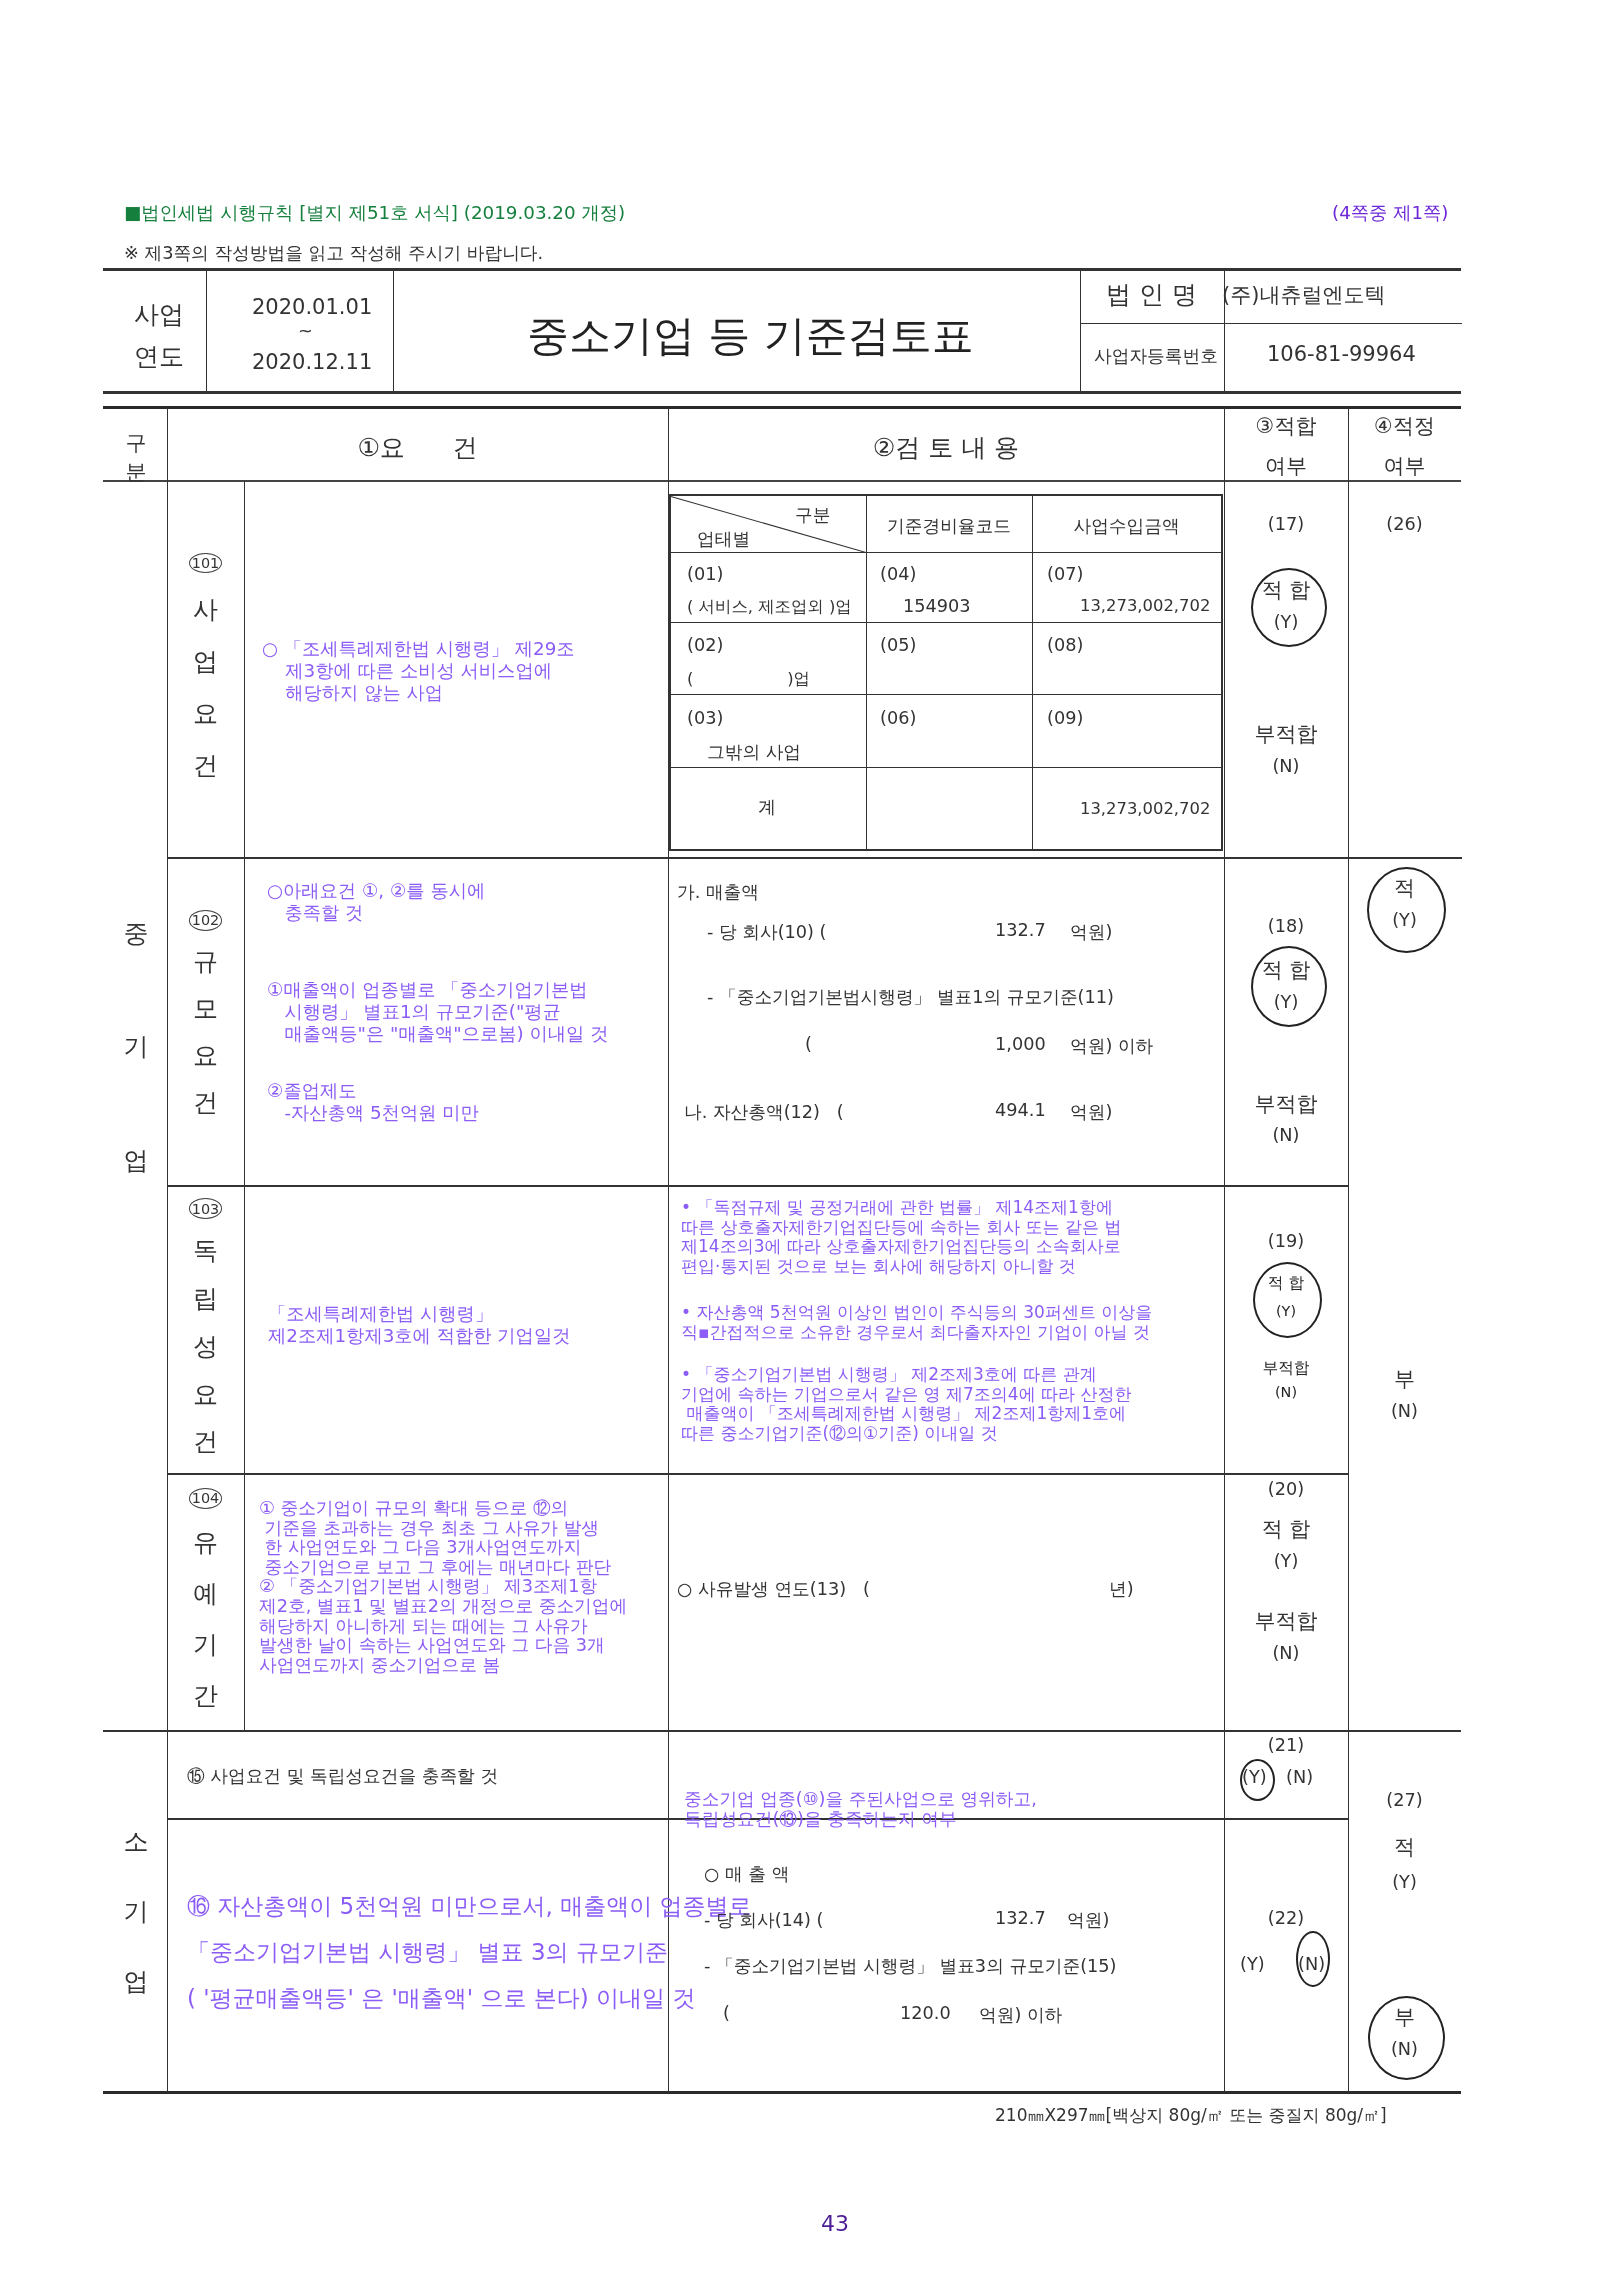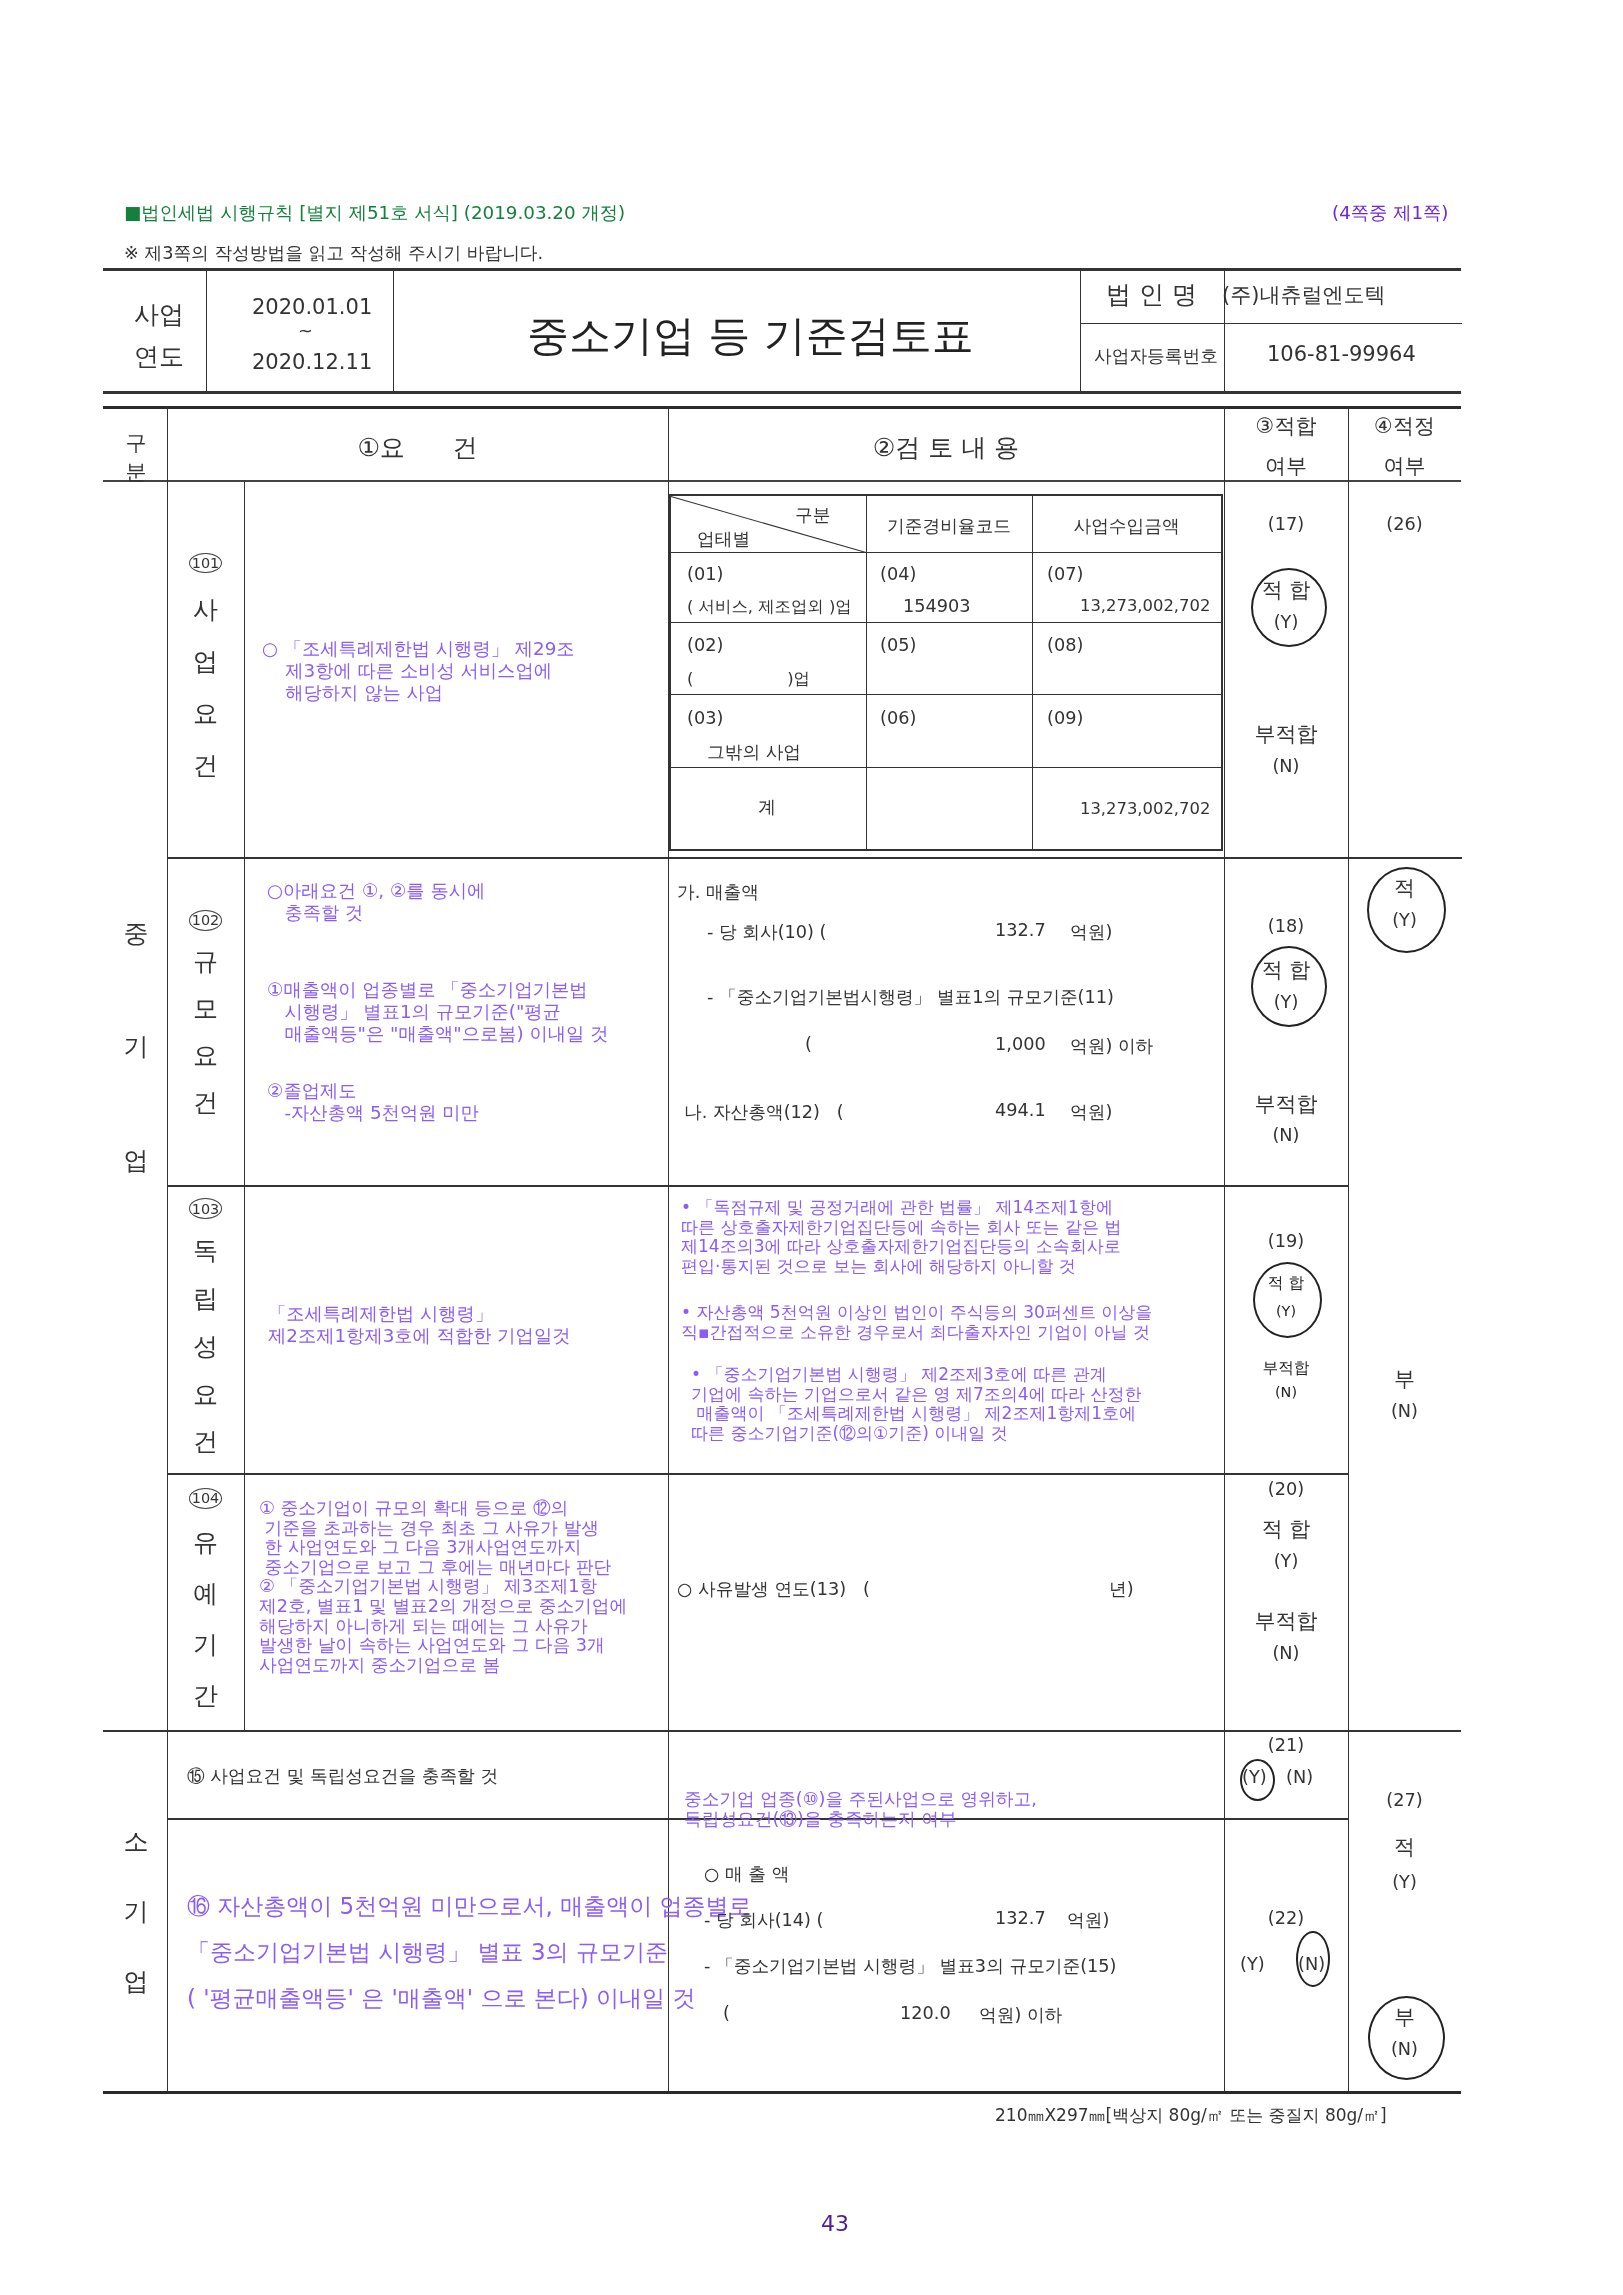--- a/index.html
+++ b/index.html
@@ -181,21 +181,21 @@
   <span>건</span>
 </div>
 <div class="lines" style="left:268px; top:1303px;">「조세특례제한법 시행령」
 제2조제1항제3호에 적합한 기업일것</div>
 <div class="lines" style="left:681px; top:1198px; font-size:17px; line-height:19.6px;">• 「독점규제 및 공정거래에 관한 법률」 제14조제1항에
 따른 상호출자제한기업집단등에 속하는 회사 또는 같은 법
 제14조의3에 따라 상호출자제한기업집단등의 소속회사로
 편입·통지된 것으로 보는 회사에 해당하지 아니할 것</div>
 <div class="lines" style="left:681px; top:1303px; font-size:17px; line-height:19.6px;">• 자산총액 5천억원 이상인 법인이 주식등의 30퍼센트 이상을
 직▪간접적으로 소유한 경우로서 최다출자자인 기업이 아닐 것</div>
-<div class="lines" style="left:681px; top:1365px; font-size:17px; line-height:19.6px;margin-left:10px;">• 「중소기업기본법 시행령」 제2조제3호에 따른 관계
+<div class="lines" style="left:681px; top:1365px; font-size:17px; line-height:19.6px;">• 「중소기업기본법 시행령」 제2조제3호에 따른 관계
 기업에 속하는 기업으로서 같은 영 제7조의4에 따라 산정한
  매출액이 「조세특례제한법 시행령」 제2조제1항제1호에
 따른 중소기업기준(⑫의①기준) 이내일 것</div>
 
 <div class="txt small c" style="left:1224px; top:1231px; width:124px;">(19)</div>
 <div class="circle" style="left:1253px; top:1262px; width:65px; height:72px;"></div>
 <div class="txt c" style="left:1224px; top:1273px; width:124px; font-size:15.7px;">적 합</div>
 <div class="txt c" style="left:1224px; top:1303px; width:124px; font-size:14.4px;">(Y)</div>
 <div class="txt c" style="left:1224px; top:1358px; width:124px; font-size:15.7px;">부적합</div>
 <div class="txt c" style="left:1224px; top:1384px; width:124px; font-size:14.4px;">(N)</div>

